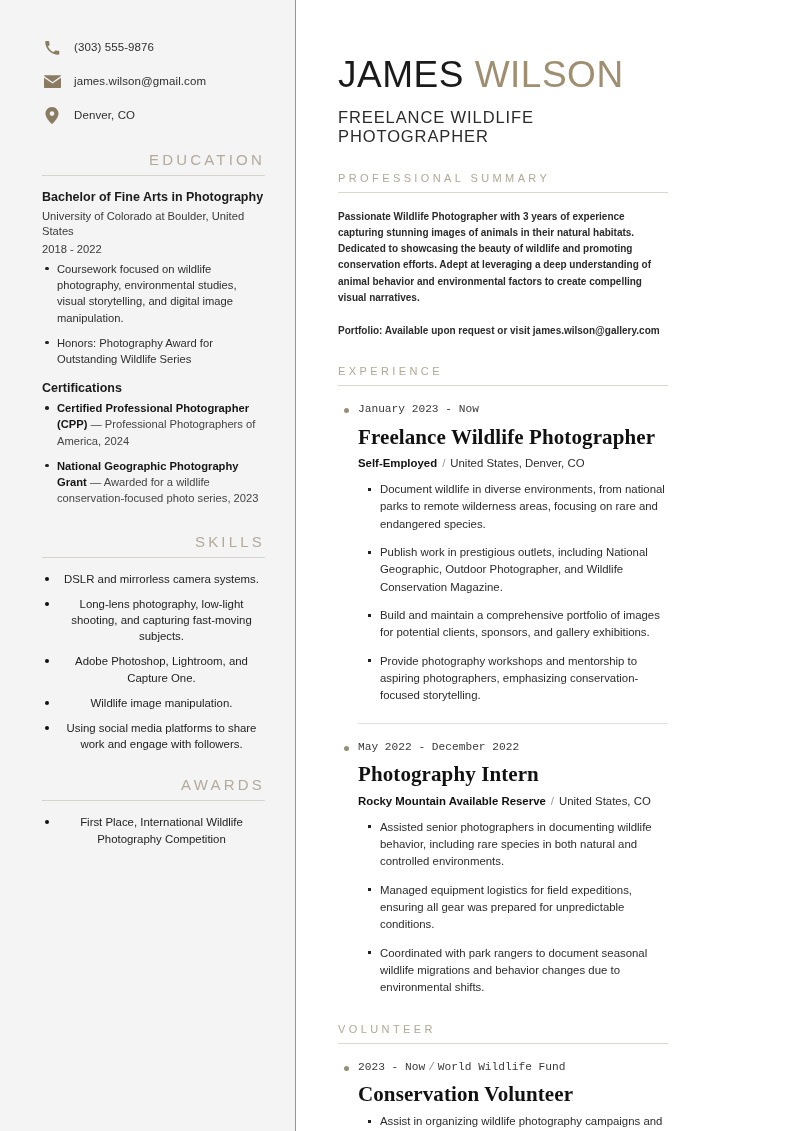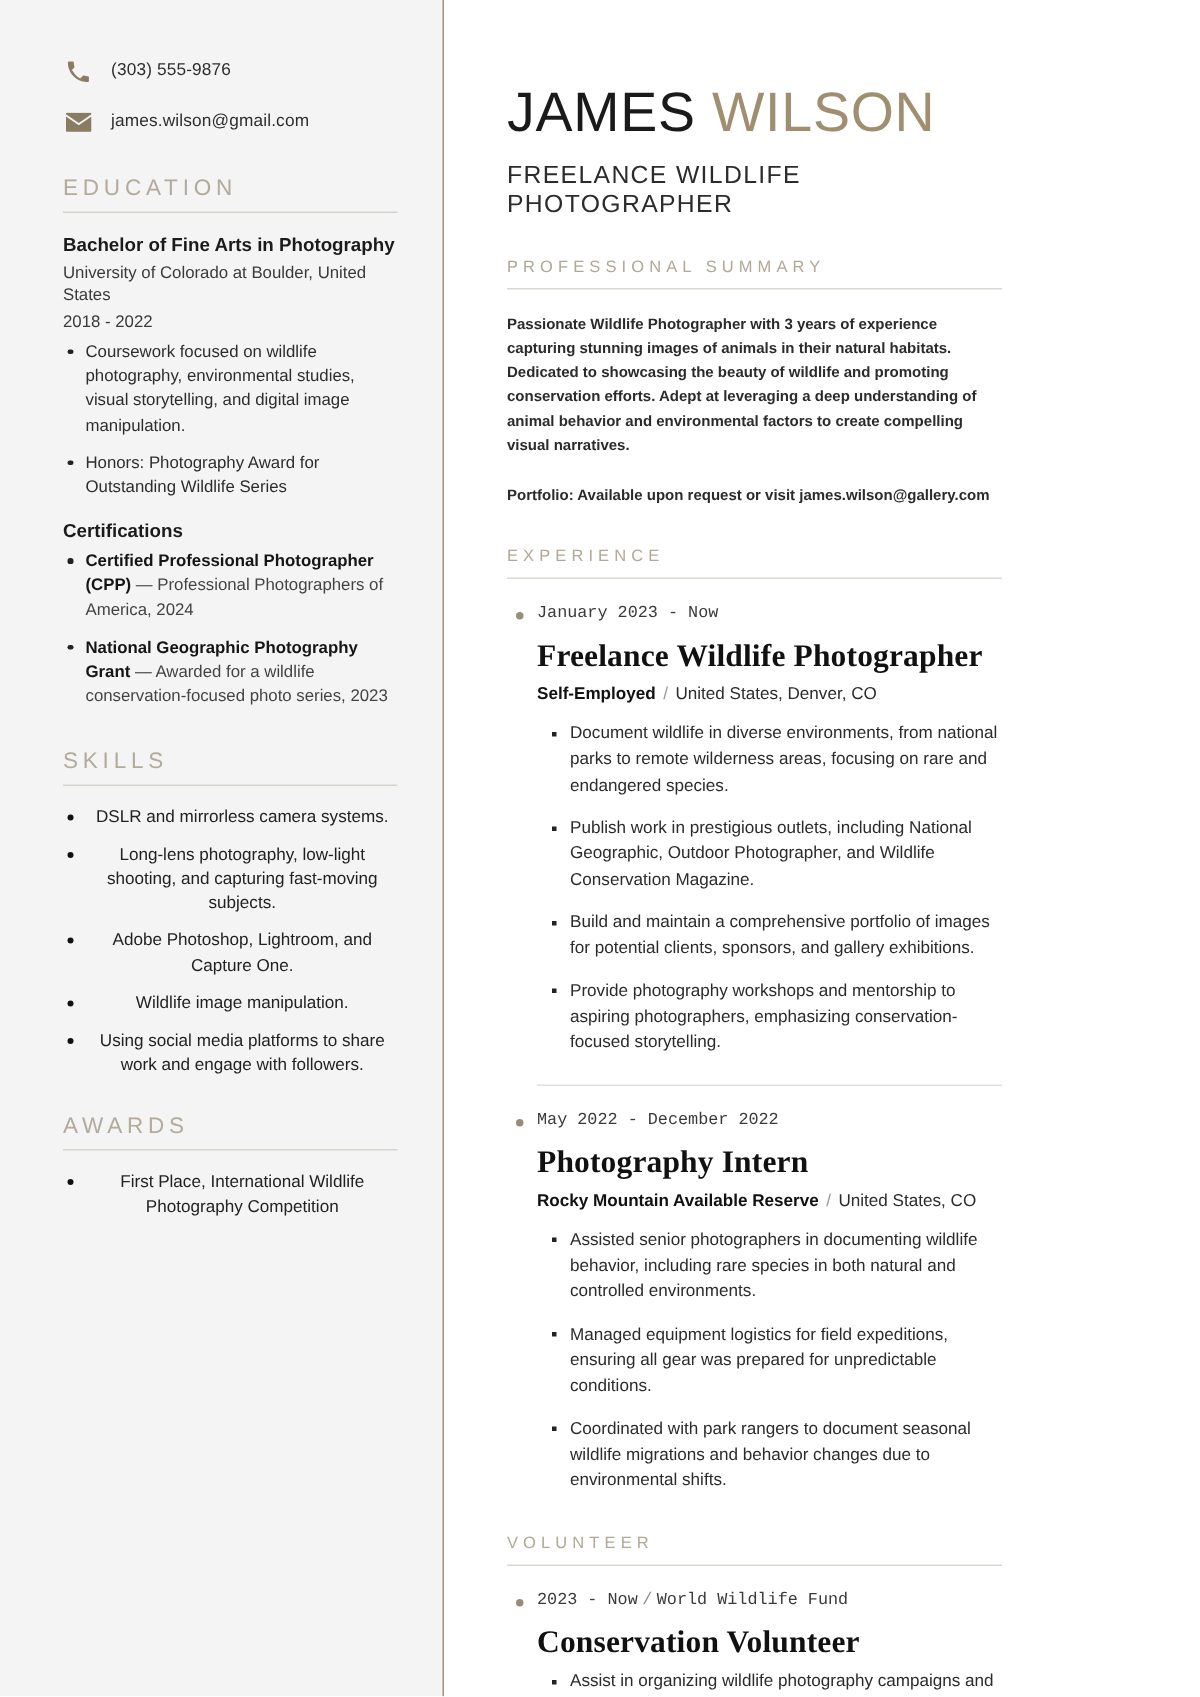--- a/index.html
+++ b/index.html
@@ -62,20 +62,21 @@
   
   .side-section { margin-top: 20px; }
 
   .side-head {
     font-size: 15px;
     letter-spacing: 3.2px;
     color: #b3aa9c;
     font-weight: 400;
     text-transform: uppercase;
     padding-bottom: 7px;
+    text-align: right;
   }
   .side-rule {
     height: 1px;
     background: #d6d3cd;
     margin-bottom: 13px;
     width: 100%;
   }
 
   .edu-title {
     font-size: 12.5px;
@@ -301,20 +302,28 @@
       <div class="contact-row">
         <span class="contact-icon">
           <svg width="17" height="13" viewBox="0 0 24 18" fill="currentColor">
             <path d="M1 0h22a1 1 0 0 1 1 1v.4L12 9.6.0 1.4V1a1 1 0 0 1 1-1z"></path>
             <path d="M0 3.6V17a1 1 0 0 0 1 1h22a1 1 0 0 0 1-1V3.6L12 11.8 0 3.6z"></path>
           </svg>
         </span>
         <span class="contact-text">james.wilson@gmail.com</span>
       </div>
 
+      <div class="contact-row">
+        <span class="contact-icon">
+          <svg width="14" height="17" viewBox="0 0 20 26" fill="currentColor">
+            <path d="M10 0C4.5 0 0 4.5 0 10c0 7.2 9 15.4 9.4 15.7.3.3.8.3 1.2 0C11 25.4 20 17.2 20 10 20 4.5 15.5 0 10 0zm0 13.6A3.6 3.6 0 1 1 10 6.4a3.6 3.6 0 0 1 0 7.2z"></path>
+          </svg>
+        </span>
+        <span class="contact-text">Denver, CO</span>
+      </div>
 
     </div>
 
     <section class="side-section">
       <div class="side-head">EDUCATION</div>
       <div class="side-rule"></div>
 
       <div class="edu-title">Bachelor of Fine Arts in Photography</div>
       <div class="edu-sub">University of Colorado at Boulder, United States</div>
       <div class="edu-date">2018 - 2022</div>

